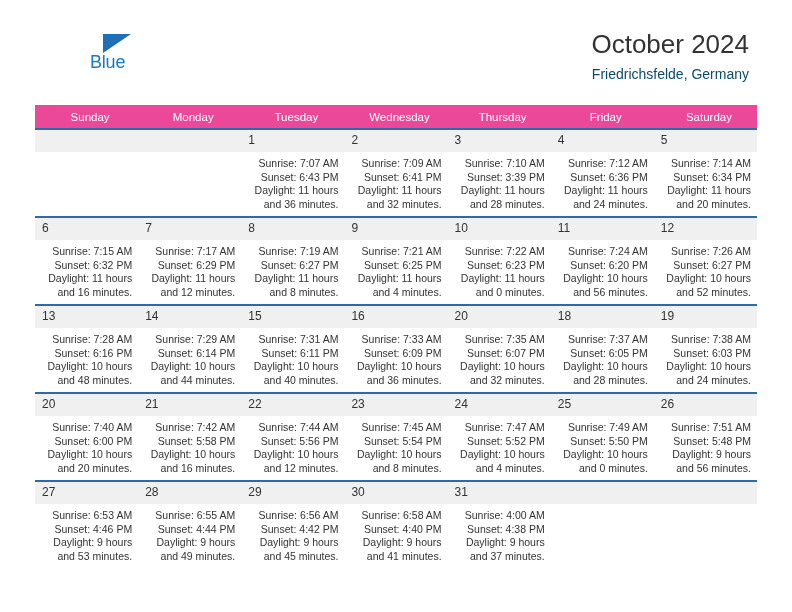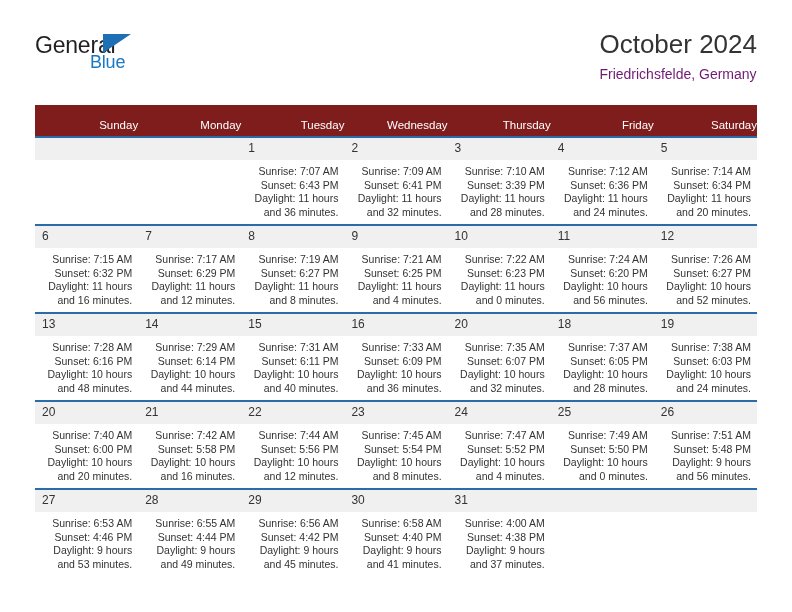--- a/index.html
+++ b/index.html
@@ -58,54 +58,54 @@
     position: absolute;
     left: 55px;
     top: 20px;
     font-size: 18px;
     letter-spacing: -0.2px;
     color: #1878c4;
     font-family: "Liberation Sans", sans-serif;
   }
   .title-block {
     position: absolute;
-    right: 0;
+    right: 8px;
     top: 0;
-    text-align: left;
+    text-align: right;
   }
   .cal-title {
     font-size: 26px;
     color: #333333;
     line-height: 32px;
     white-space: nowrap;
   }
   .cal-subtitle {
     font-size: 14px;
-    color: #701a75;
+    color: #0c4a6e;
     line-height: 20px;
     margin-top: 4px;
     white-space: nowrap;
   }
 
   
   .calendar {
     position: absolute;
     left: 35px;
     top: 105px;
     width: 722px;
     border-collapse: collapse;
     table-layout: fixed;
   }
   .calendar th {
-    background: #7f1d1d;
+    background: #ec4899;
     color: #ffffff;
     font-size: 11.5px;
     font-weight: normal;
-    text-align: right;
-    padding: 13px 0 5px 7px;
+    text-align: center;
+    padding: 5px 0 5px 7px;
     height: 13px;
     border: none;
   }
   .calendar td {
     vertical-align: top;
     padding: 0;
     border: none;
     border-top: 2px solid #2b6ca8;
     height: 86px;
   }
@@ -132,21 +132,20 @@
   }
 </style>
 </head>
 <body>
 
 <div class="page">
 
   <div class="header">
 
     <div class="logo">
-      <span class="logo-general">General</span>
       <span class="logo-triangle"></span>
       <span class="logo-blue">Blue</span>
     </div>
 
     <div class="title-block">
       <div class="cal-title">October 2024</div>
       <div class="cal-subtitle">Friedrichsfelde, Germany</div>
     </div>
 
   </div>

